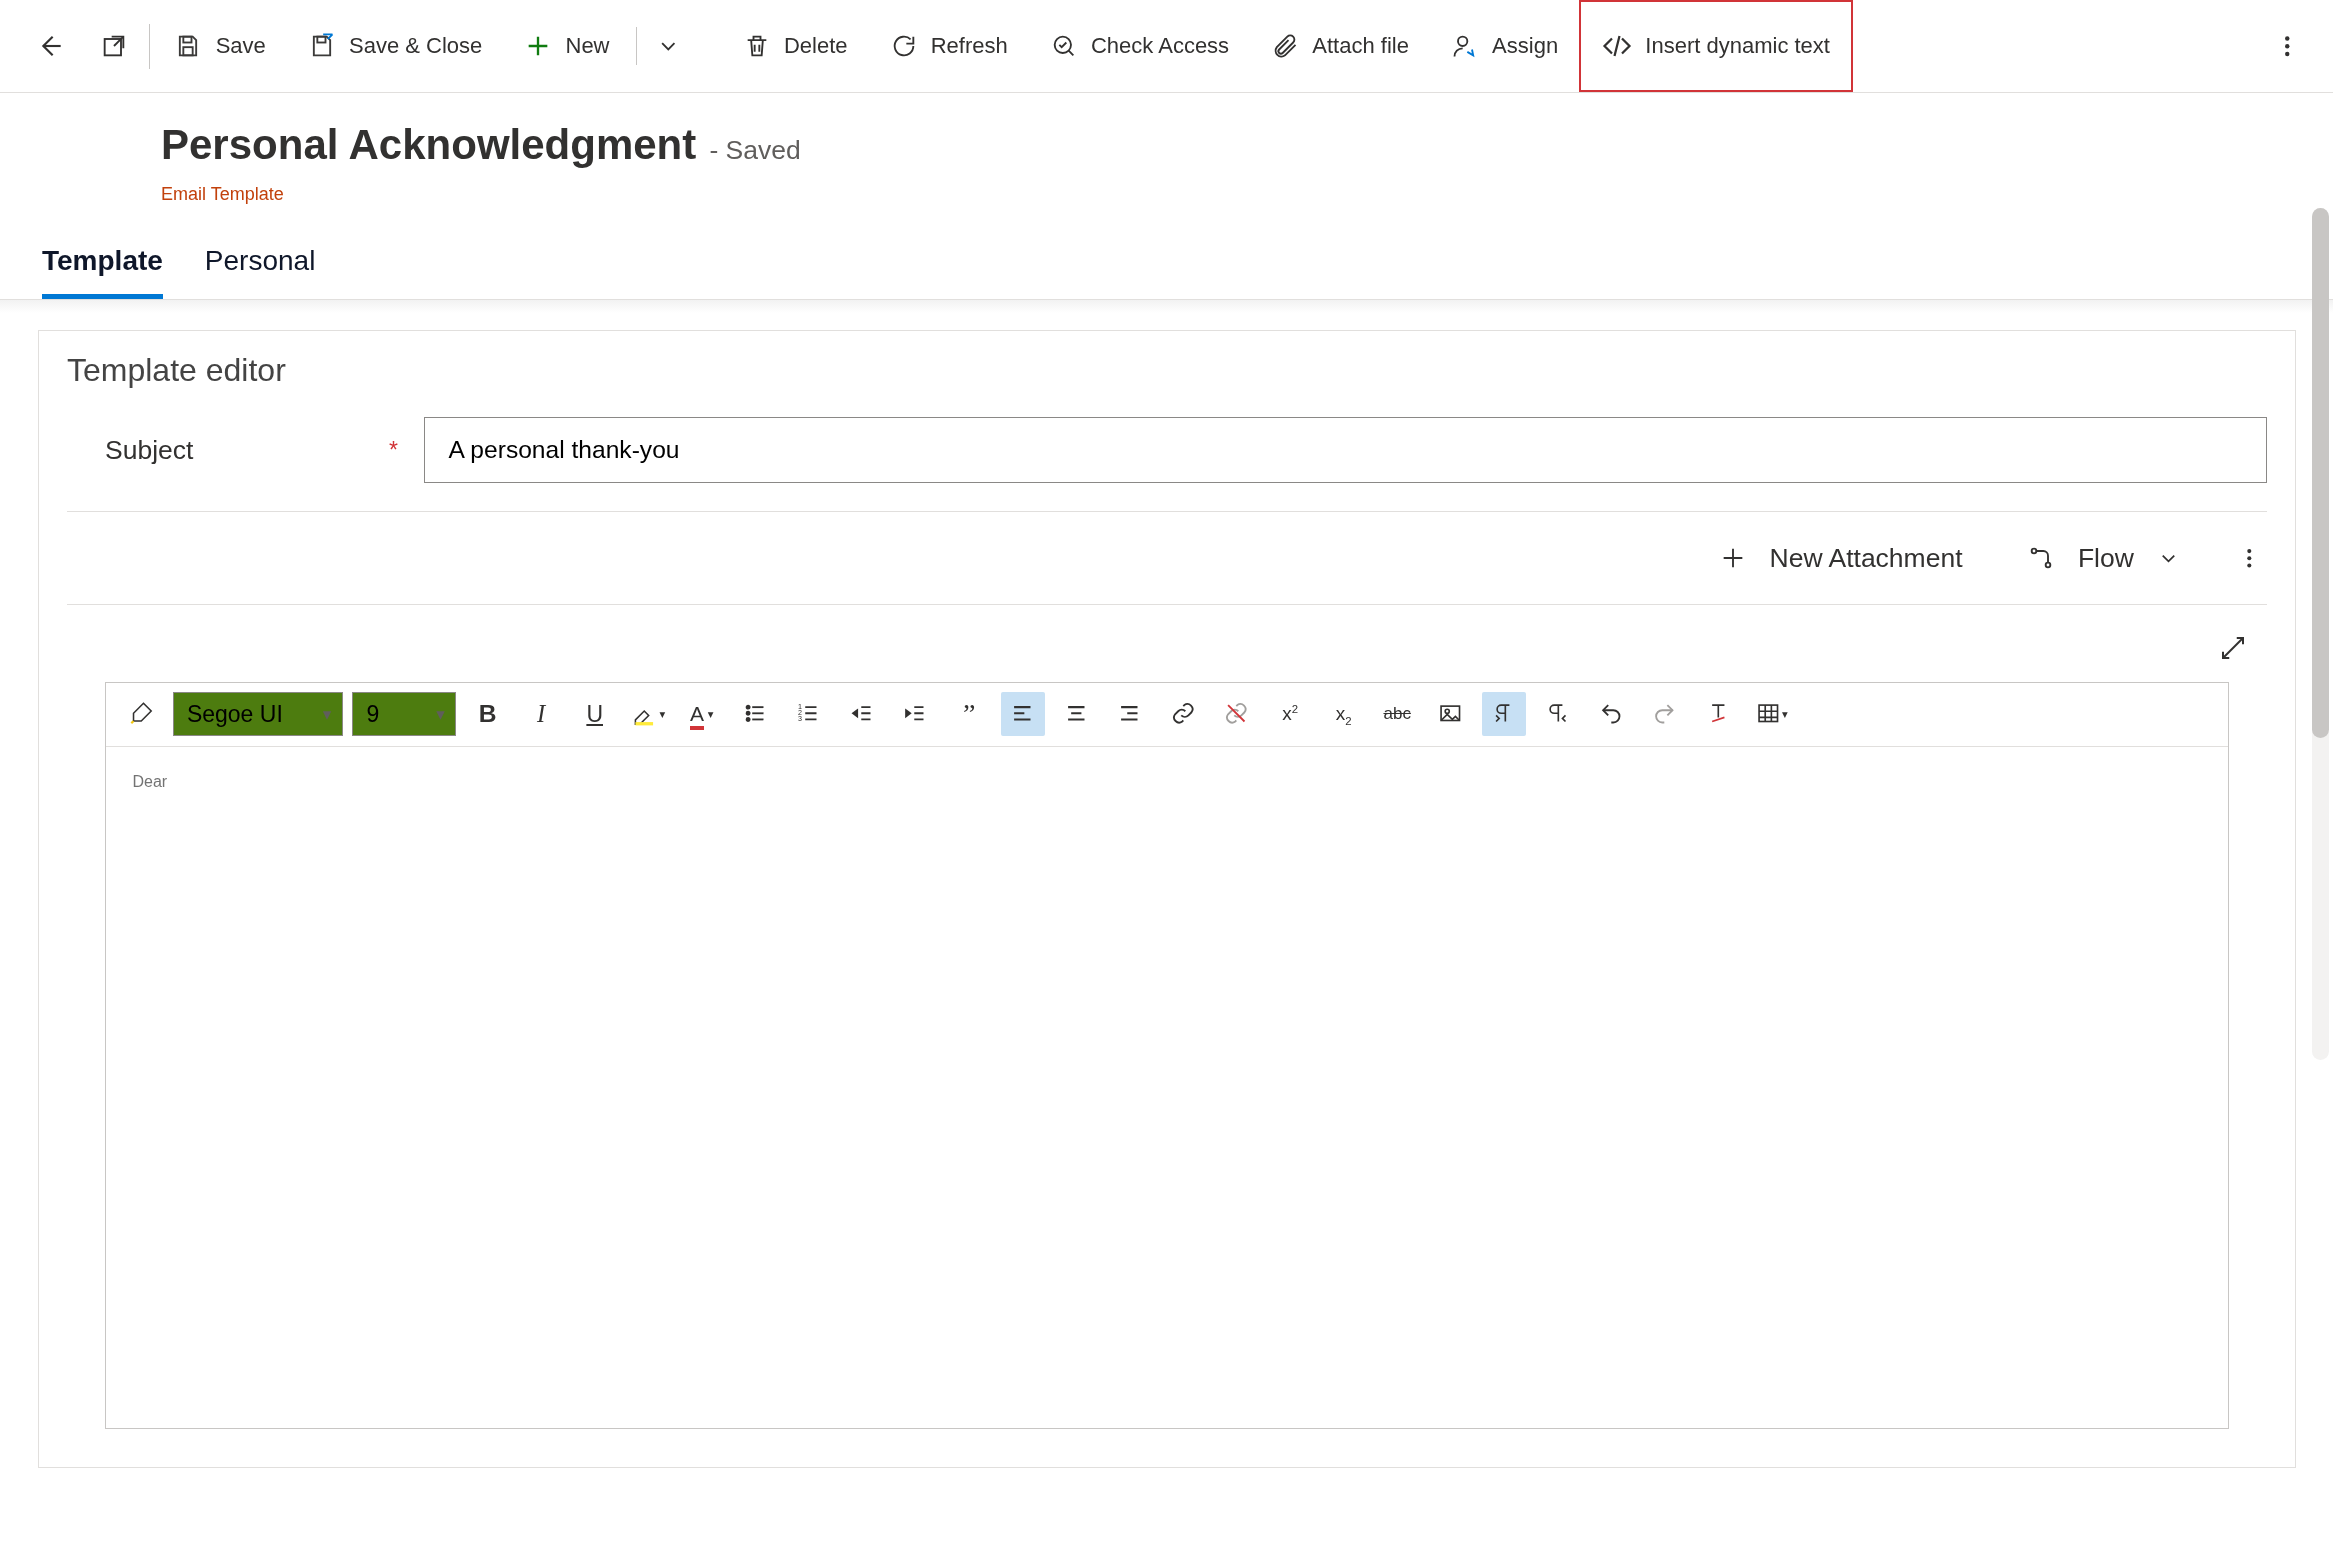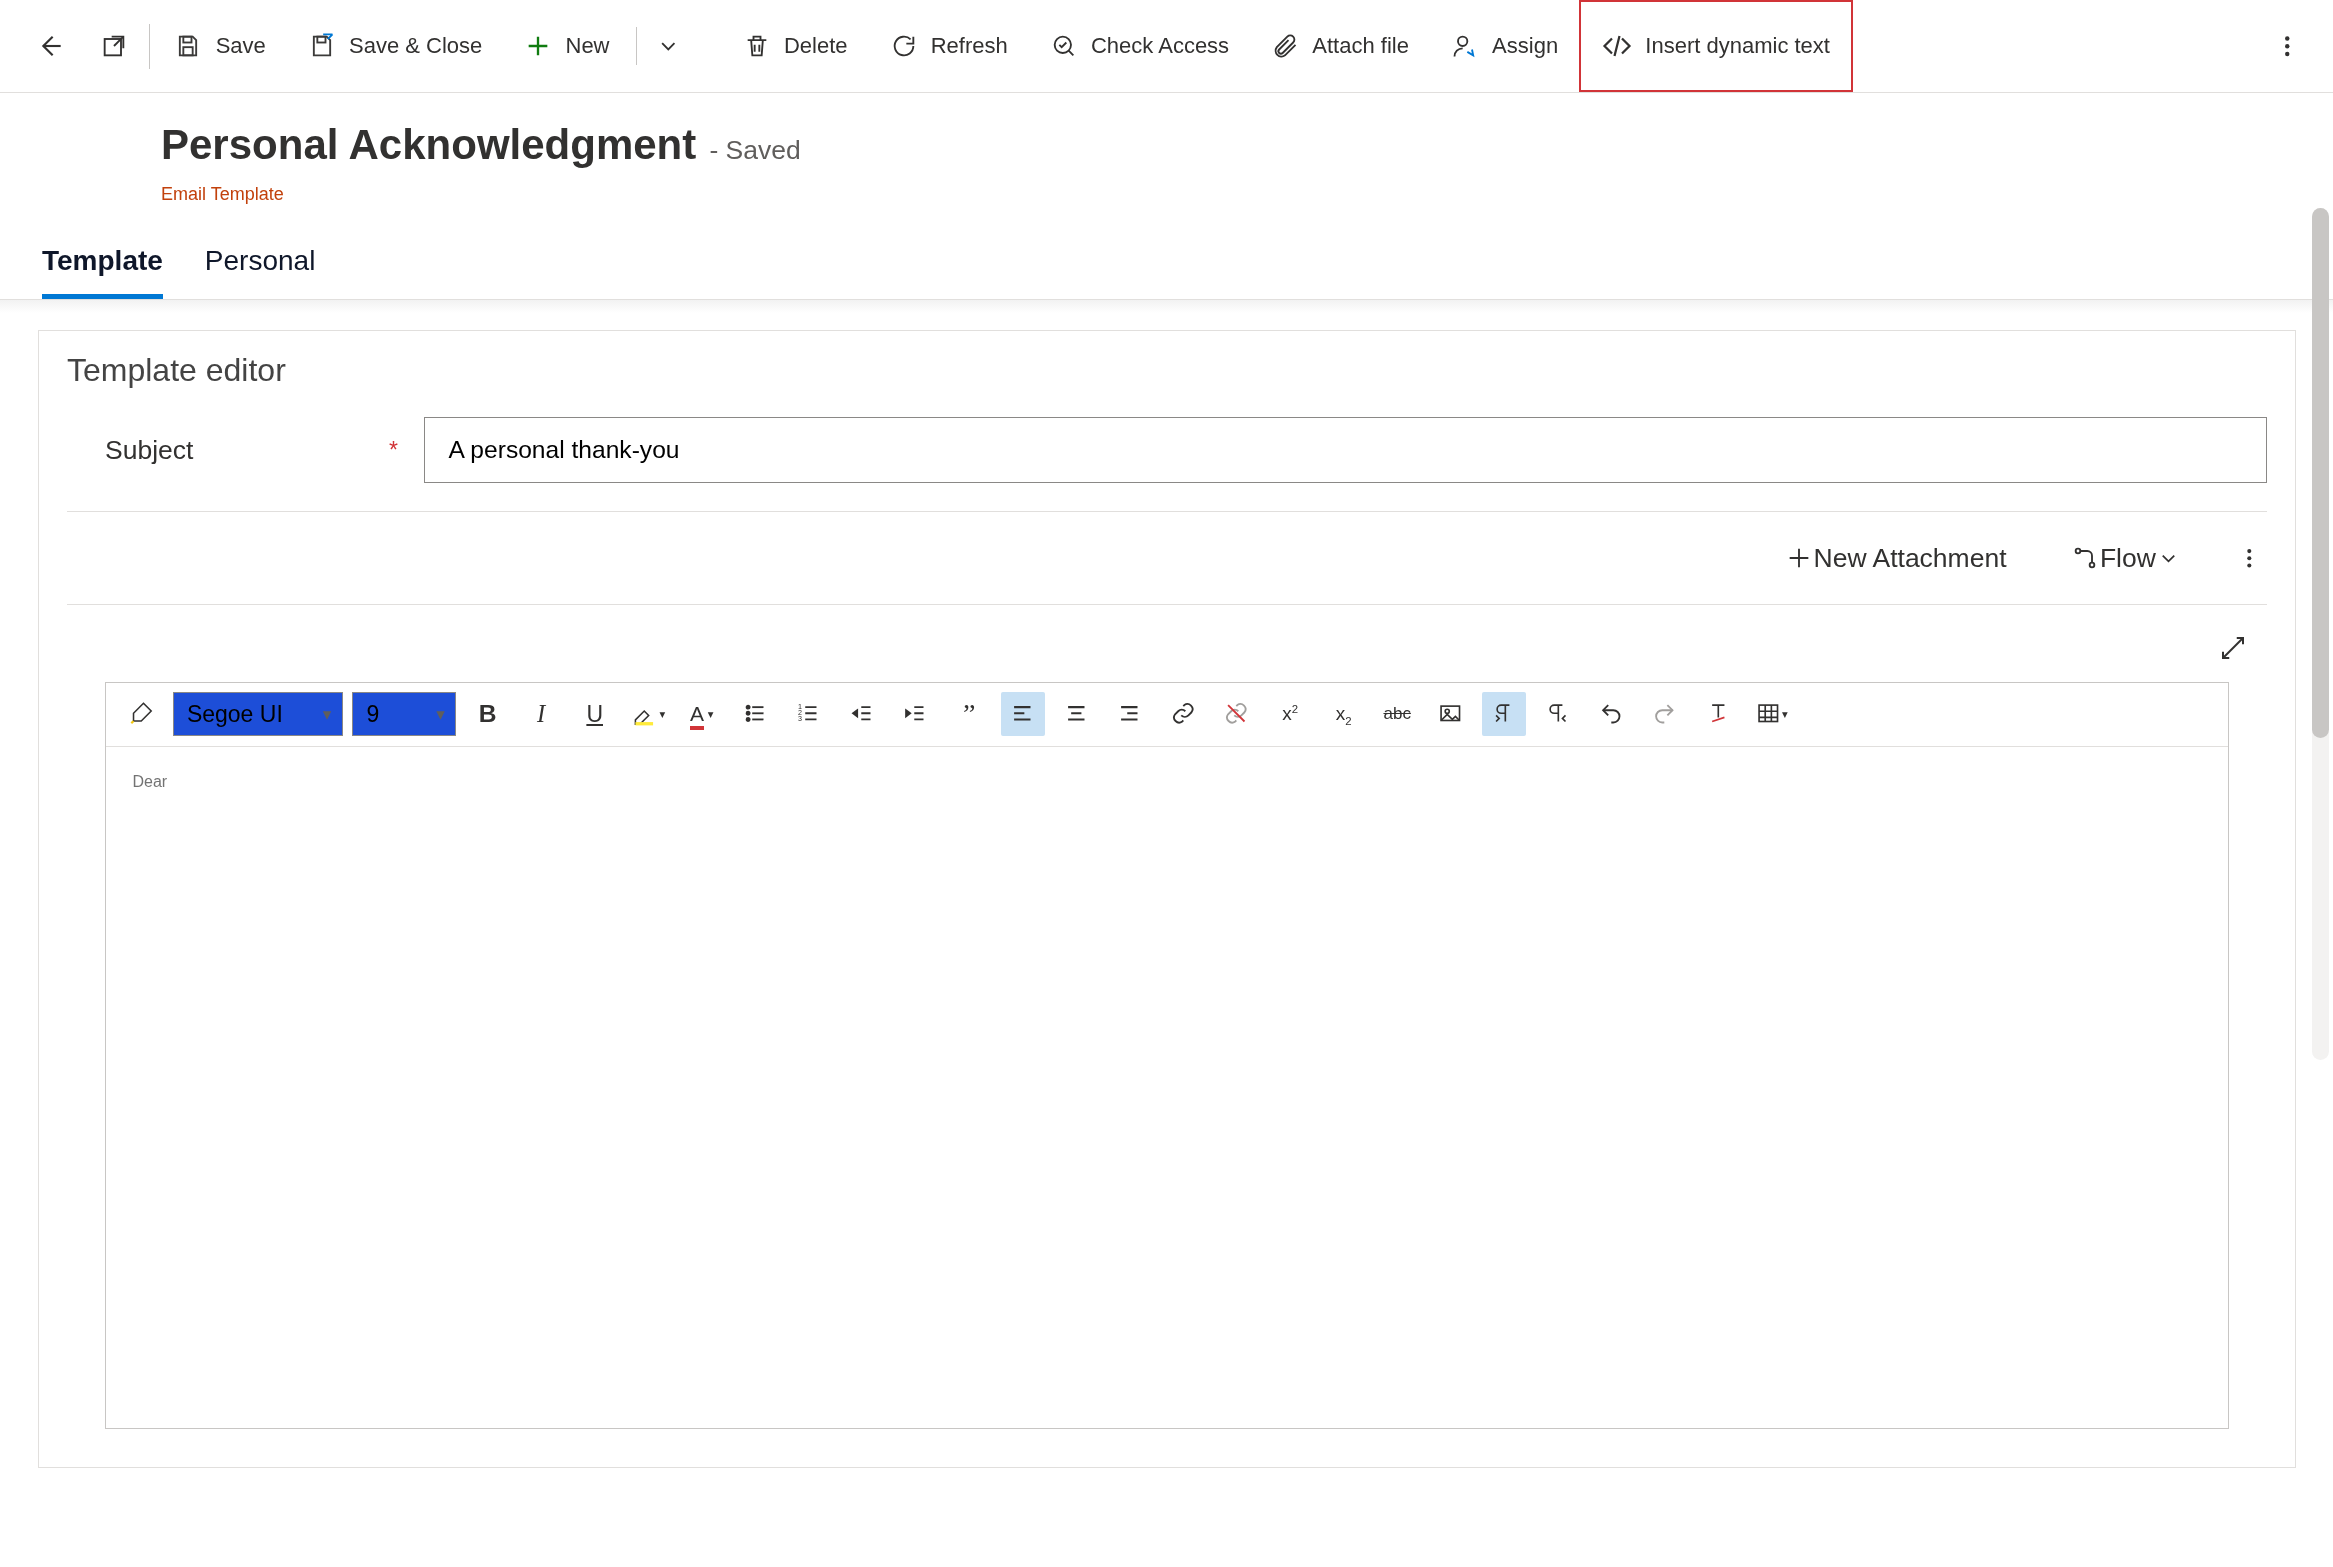--- a/index.html
+++ b/index.html
@@ -128,21 +128,21 @@
     display:flex;
     justify-content:flex-end;
     align-items:center;
     gap: 38px;
     padding: 21px 28px;
     font-size: 26.5px;
   }
   .sub-toolbar .tbtn {
     display:flex;
     align-items:center;
-    gap: 1px;
+    gap: 23px;
     cursor:pointer;
     padding: 9.5px 13.2px;
   }
 
   
   .expand-row { display:flex; justify-content:flex-end; padding: 28px 47px 9.5px 0;}
 
   
   .rte-wrap { margin: 9.5px 66px 38px 66px; border:0.9px solid #c8c6c4; }
   .rte-toolbar {
@@ -157,21 +157,21 @@
   .rte-toolbar .rtbtn {
     width:44px;height:44px;
     display:flex;align-items:center;justify-content:center;
     cursor:pointer;
     border-radius:1.9px;
   }
   .rte-toolbar .rtbtn.active{background:#c7e0f4;}
   .rte-select {
     height:44px;
     border:0.9px solid #8a8886;
-    background:#1d4ed8;
+    background:#4d7c0f;
     padding: 0 34px 0 13.2px;
     font-size:23px;
     font-family:inherit;
     appearance:none;
     position:relative;
   }
   .select-wrap{position:relative;display:inline-block;}
   .select-wrap::after{
     content:"▾"; position:absolute; right:11.4px; top:50%; transform:translateY(-50%);
     font-size:17px; color:#605e5c; pointer-events:none;

